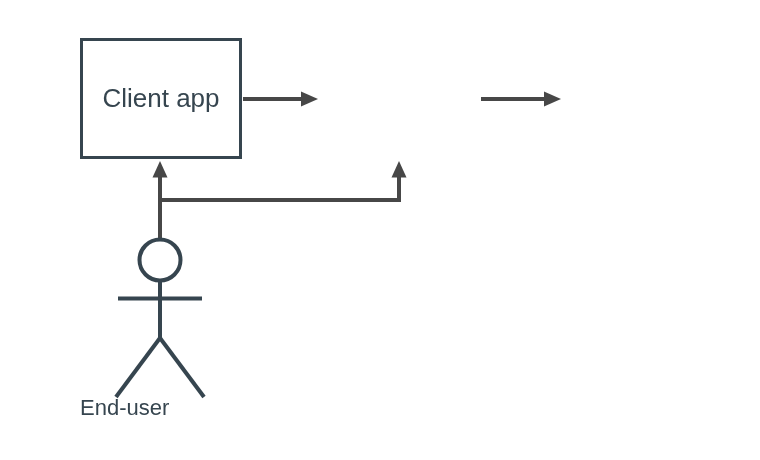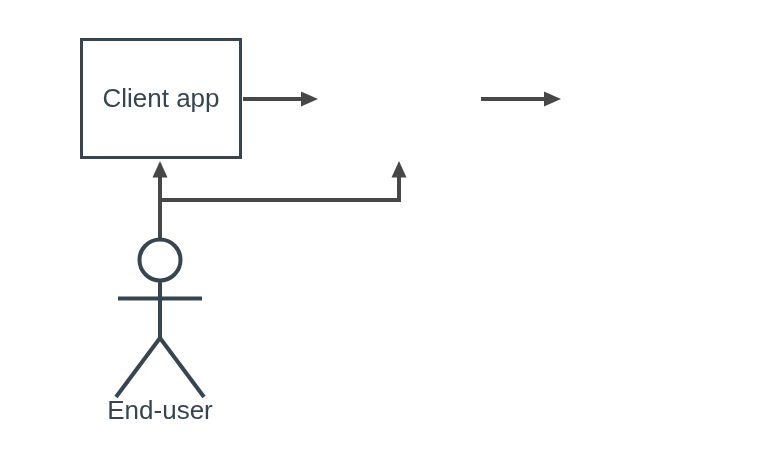--- a/index.html
+++ b/index.html
@@ -60,22 +60,22 @@
     color: var(--text);
   }
   .node-client { left: 80px; }
   .node-dex { left: 318px; }
   .node-idp { left: 561px; width: 161px; }
   .actor-label {
     position: absolute;
     left: 80px;
     top: 396px;
     width: 160px;
-    text-align: center;
-    font-size: 26px;
+    text-align: left;
+    font-size: 22px;
     line-height: 1.1;
     color: var(--text);
   }
 </style>
 </head>
 <body>
 
 <div class="canvas">
 
   <svg class="connector-layer" width="760" height="460" viewBox="0 0 760 460" xmlns="http://www.w3.org/2000/svg">

